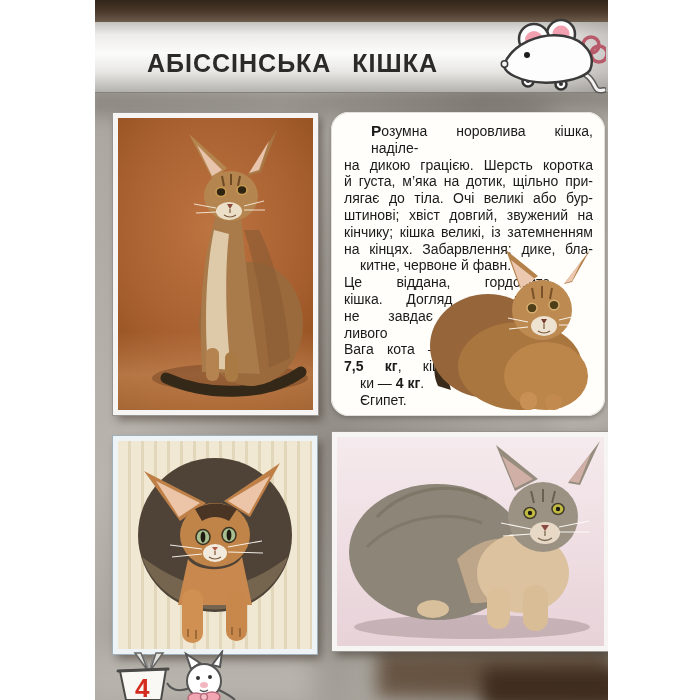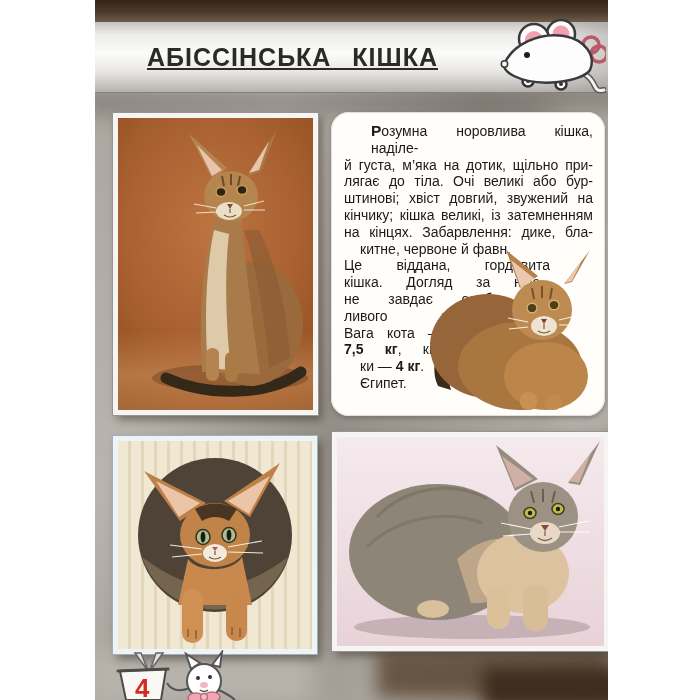--- a/index.html
+++ b/index.html
@@ -14,22 +14,22 @@
   .blob-bl{left:-10px;top:648px;width:230px;height:60px;background:#b7b3ac;filter:blur(12px);}
   .blob-br1{left:282px;top:650px;width:235px;height:48px;background:#5c4734;opacity:.85;}
   .blob-br2{left:388px;top:668px;width:140px;height:40px;background:#3f2d1f;filter:blur(8px);}
   
   .topstrip{position:absolute;left:0;top:0;width:100%;height:22px;
             background:linear-gradient(180deg,#33251a 0%,#4c3b2c 55%,#6d5c4c 100%);}
   
   .banner{position:absolute;left:0;top:22px;width:100%;height:70px;
           background:linear-gradient(180deg,#c9c7c3 0%,#efeeec 18%,#fbfbfa 45%,#e8e7e4 72%,#b7b5b1 100%);
           border-bottom:1px solid #84817c;box-shadow:inset -60px 0 50px -30px rgba(140,136,130,.45);}
-  .banner .title{position:absolute;left:0;right:0;top:0;height:70px;line-height:70px;text-align:center;
-          padding-right:118px;font-size:25px;font-weight:700;letter-spacing:1px;word-spacing:13px;color:#2b2a28;text-decoration:underline;}
+  .banner .title{position:absolute;left:0;right:0;top:6px;height:70px;line-height:70px;text-align:center;
+          padding-right:118px;font-size:25px;font-weight:700;letter-spacing:1px;word-spacing:13px;color:#2b2a28;}
   .mouse{position:absolute;right:2px;top:-5px;width:108px;height:78px;}
   
   .photo{position:absolute;border:5px solid #f6f5f3;outline:1px solid #97938e;
          box-shadow:4px 5px 9px rgba(45,35,25,.5);overflow:hidden;}
   .photo1{left:18px;top:113px;width:195px;height:292px;
           background:radial-gradient(95% 80% at 48% 38%,#bd7440 0%,#ab6233 45%,#93501f 80%,#7c421c 100%);}
   .photo1 .seat{position:absolute;left:0;bottom:0;width:100%;height:27%;
           background:linear-gradient(180deg,rgba(205,140,85,0) 0%,rgba(208,148,98,.55) 55%,rgba(188,124,70,.6) 100%);}
   .photo3{left:18px;top:436px;width:194px;height:208px;border-color:#eef3f5;outline-color:#9fb0ba;
           background:repeating-linear-gradient(90deg,#f0e8d3 0 10px,#e2d7ba 10px 13px);}
@@ -106,20 +106,21 @@
         <path d="M109,86 L115,86 L112,91 Z" fill="#8a4a3a"></path>
         <path d="M112,91 L112,95 M106,97 Q112,101 118,97" stroke="#7a5a3a" stroke-width="1.2" fill="none"></path>
         <path d="M98,90 L76,86 M99,94 L78,95 M126,88 L146,83 M126,92 L147,92" stroke="rgba(255,250,240,.8)" stroke-width="1" fill="none"></path>
       </svg>
     </div>
 
     <div class="textbox">
       <div class="ln" style="padding-left:27px;">
         <b class="lead">Р</b><span>озумна норовлива кішка, наділе-</span>
       </div>
+      <div class="ln">на дикою грацією. Шерсть коротка</div>
       <div class="ln">й густа, м’яка на дотик, щільно при-</div>
       <div class="ln">лягає до тіла. Очі великі або бур-</div>
       <div class="ln">штинові; хвіст довгий, звужений на</div>
       <div class="ln">кінчику; кішка великі, із затемненням</div>
       <div class="ln">на кінцях. Забарвлення: дике, бла-</div>
       <div class="ln last">китне, червоне й фавн.</div>
       <div class="ln" style="width:206px">Це віддана, гордовита</div>
       <div class="ln" style="width:196px">кішка. Догляд за нею</div>
       <div class="ln" style="width:153px">не завдає особ-</div>
       <div class="ln" style="width:151px">ливого клопоту.</div>

